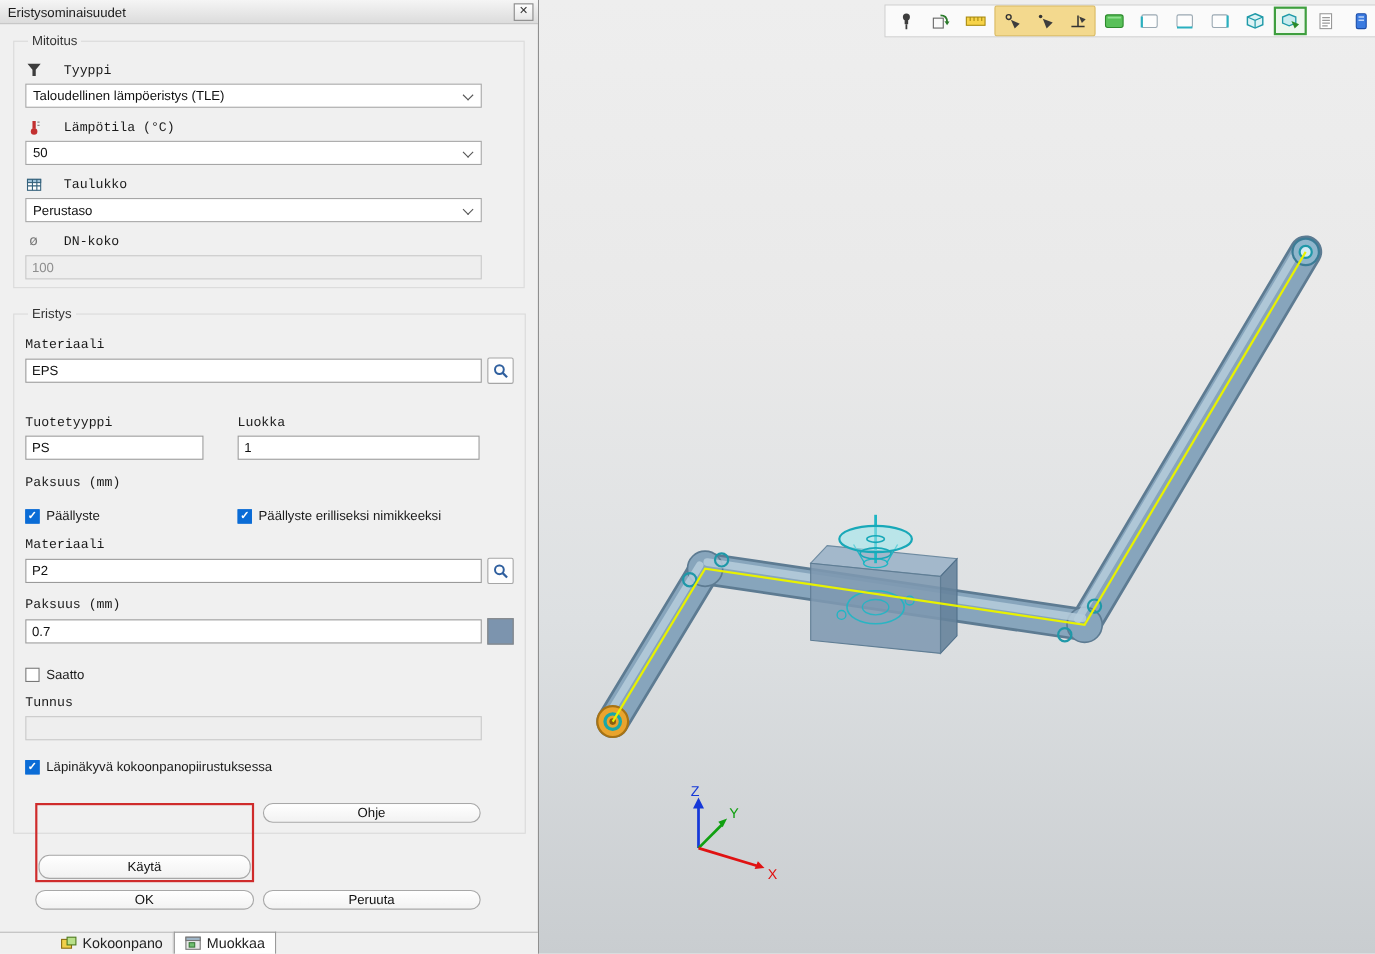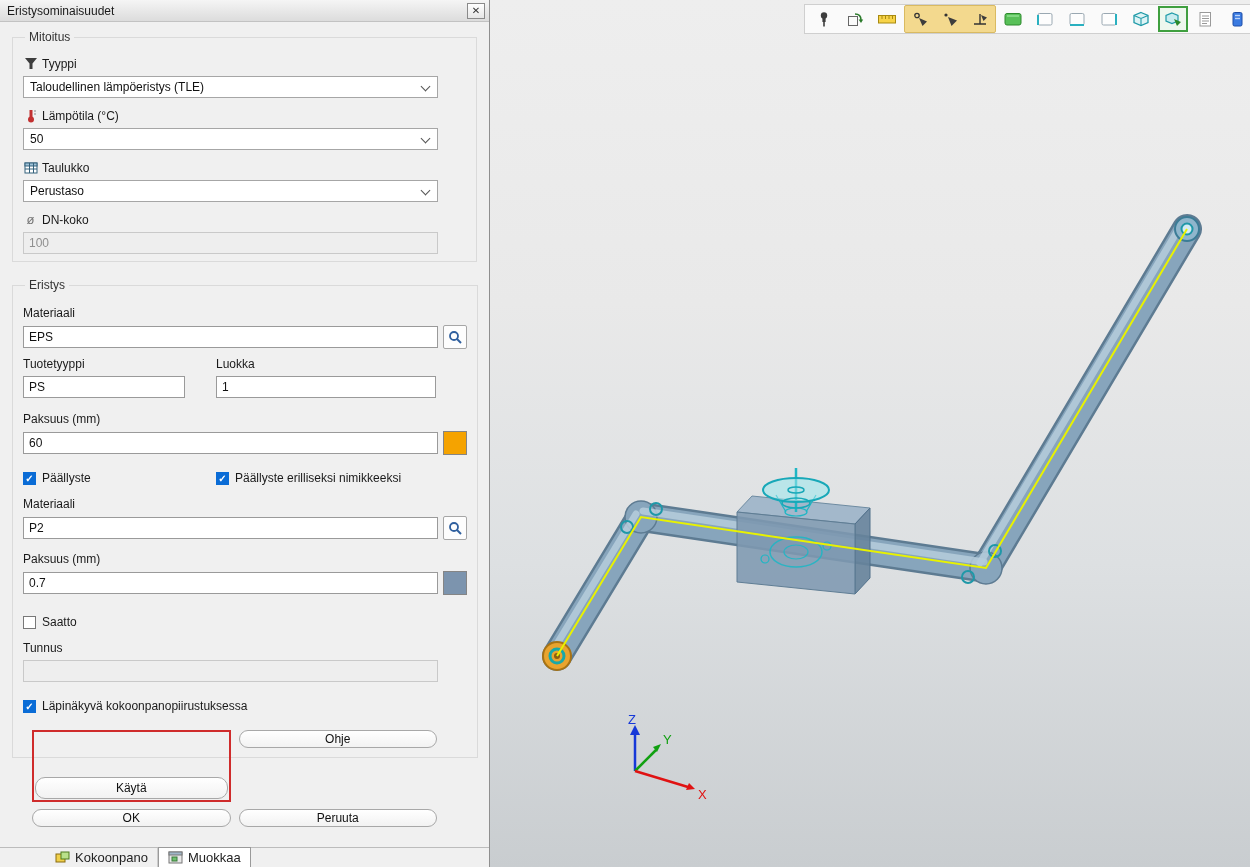--- a/index.html
+++ b/index.html
@@ -11,21 +11,21 @@
               display:flex; align-items:center; padding:0 4px 0 7px; font-size:12px; color:#1a1a1a; }
   .titlebar .title { flex:1; }
   .close-btn { width:18px; height:16px; border:1px solid #8a8a8a; background:linear-gradient(#ffffff,#e6e6e6);
                font-size:10px; line-height:14px; text-align:center; color:#333; cursor:default; }
 
   fieldset { margin:8px 12px 0; border:1px solid #dadada; padding:2px 10px 10px; }
   fieldset legend { font-size:12px; color:#333; padding:0 4px; margin-left:2px; }
   fieldset.mitoitus { height:232px; }
   fieldset.eristys  { height:480px; margin-top:16px; }
 
-  .row-label { font-size:12px; color:#1a1a1a; margin:10px 0 5px; display:flex; align-items:center; gap:4px; }
+  .row-label { font-size:12px; color:#1a1a1a; margin:10px 0 5px; display:flex; align-items:center; gap:20px;font-family:Liberation Mono, monospace; }
   .row-label.plain { margin-top:12px; }
   .mini-icon { width:15px; height:15px; flex:none; display:inline-flex; align-items:center; justify-content:center; }
   .dia-glyph { font-size:13px; color:#777; }
 
   .combo { position:relative; width:415px; height:22px; background:#fff; border:1px solid #a6a6a6;
            display:flex; align-items:center; padding:0 22px 0 6px; font-size:12px; color:#111; }
   .combo .chev { position:absolute; right:8px; top:6px; width:7px; height:7px;
                  border-right:1.6px solid #555; border-bottom:1.6px solid #555; transform:rotate(45deg); }
   .text-input { height:22px; border:1px solid #9a9a9a; padding:0 5px; font:12px "Liberation Sans",sans-serif;
                 background:#fff; color:#111; width:415px; }
@@ -147,34 +147,30 @@
     <div class="input-row">
       <input class="text-input" value="EPS" style="">
       <span class="side-btn">
         <svg width="16" height="16">
           <circle cx="7" cy="7" r="4" fill="none" stroke="#2f5f9e" stroke-width="1.8"></circle>
           <line x1="10" y1="10" x2="14" y2="14" stroke="#2f5f9e" stroke-width="2"></line>
         </svg>
       </span>
     </div>
 
-    <div class="two-col" style="margin-top:8px;">
+    <div class="two-col" style="margin-top:28px;">
       <div class="col1 row-label plain" style="margin:0 0 5px;">Tuotetyyppi</div>
       <div class="col2 row-label plain" style="margin:0 0 5px;">Luokka</div>
     </div>
     <div class="two-col">
       <div class="col1"><input class="text-input" value="PS" style=""></div>
       <div class="col2"><input class="text-input" value="1" style=""></div>
     </div>
 
     <div class="row-label plain" style="margin-top:14px;">Paksuus (mm)</div>
-    <div class="input-row">
-      <input class="text-input" value="60" style="">
-      <span class="swatch orange"></span>
-    </div>
 
     <div class="cb-pair">
       <span class="cb-row first">
         <span class="cb checked">
             <span>✓</span>
           </span>
         <span>Päällyste</span>
       </span>
       <span class="cb-row">
         <span class="cb checked">

